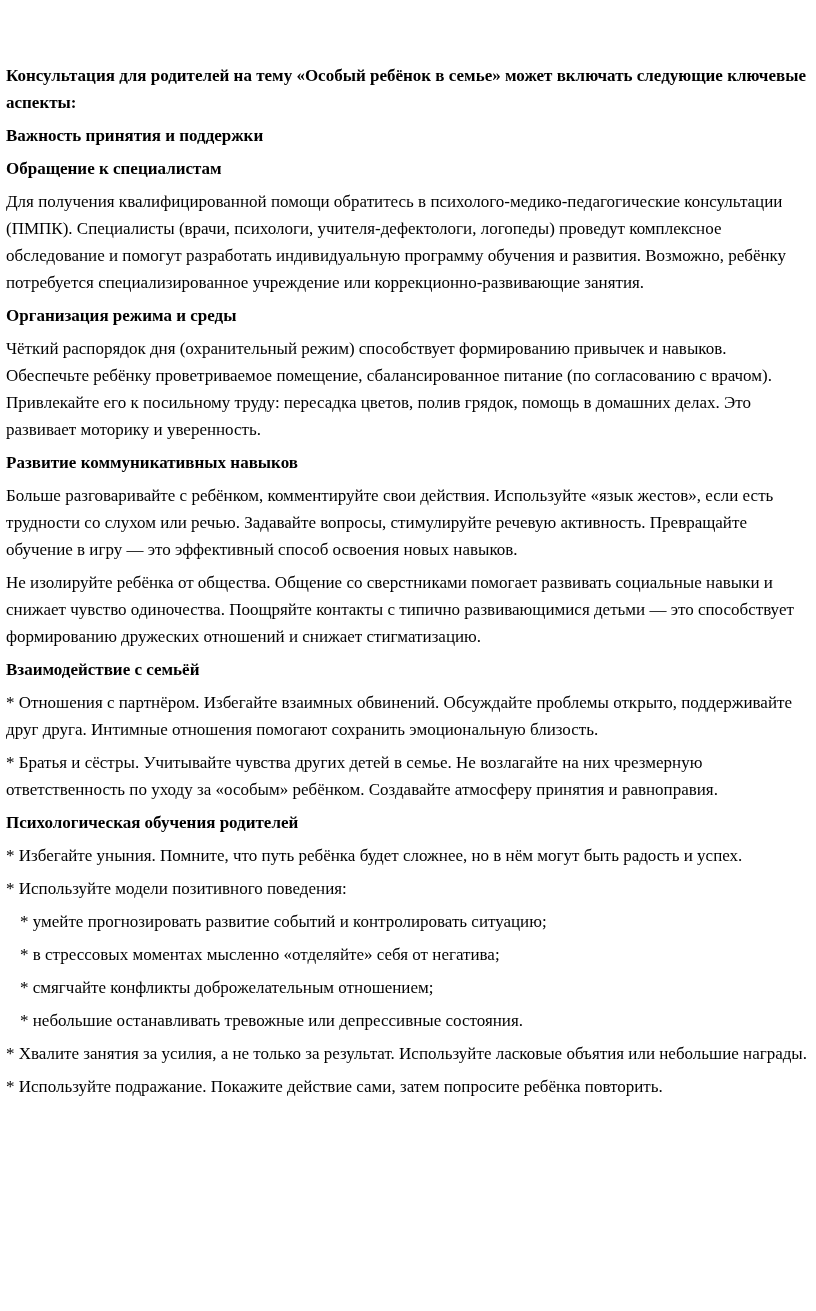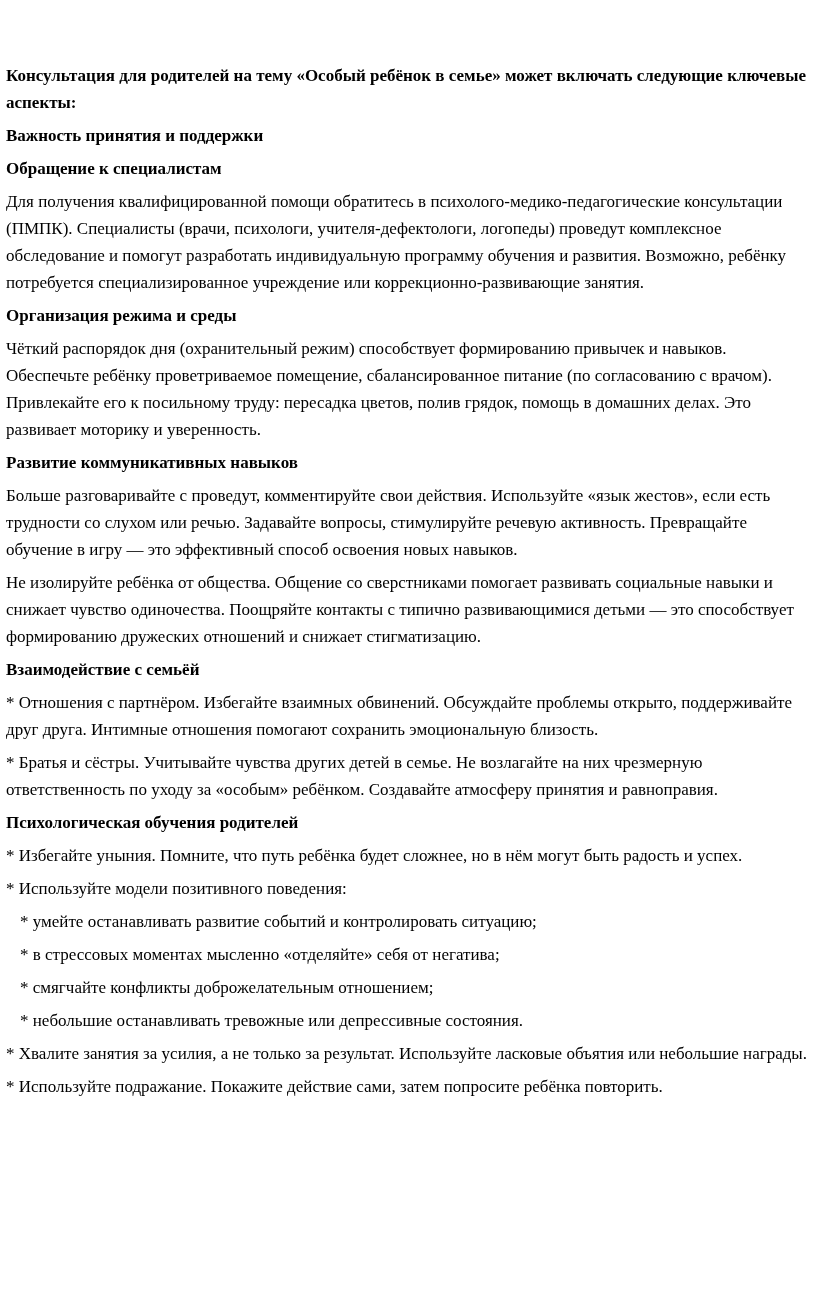--- a/index.html
+++ b/index.html
@@ -44,31 +44,31 @@
 
   <p class="section-heading">Важность принятия и поддержки</p>
 
   <p class="section-heading">Обращение к специалистам</p>
   <p class="body-paragraph">Для получения квалифицированной помощи обратитесь в психолого-медико-педагогические консультации (ПМПК). Специалисты (врачи, психологи, учителя-дефектологи, логопеды) проведут комплексное обследование и помогут разработать индивидуальную программу обучения и развития. Возможно, ребёнку потребуется специализированное учреждение или коррекционно-развивающие занятия.</p>
 
   <p class="section-heading">Организация режима и среды</p>
   <p class="body-paragraph">Чёткий распорядок дня (охранительный режим) способствует формированию привычек и навыков. Обеспечьте ребёнку проветриваемое помещение, сбалансированное питание (по согласованию с врачом). Привлекайте его к посильному труду: пересадка цветов, полив грядок, помощь в домашних делах. Это развивает моторику и уверенность.</p>
 
   <p class="section-heading">Развитие коммуникативных навыков</p>
-  <p class="body-paragraph">Больше разговаривайте с проведут, комментируйте свои действия. Используйте «язык жестов», если есть трудности со слухом или речью. Задавайте вопросы, стимулируйте речевую активность. Превращайте обучение в игру — это эффективный способ освоения новых навыков.</p>
+  <p class="body-paragraph">Больше разговаривайте с ребёнком, комментируйте свои действия. Используйте «язык жестов», если есть трудности со слухом или речью. Задавайте вопросы, стимулируйте речевую активность. Превращайте обучение в игру — это эффективный способ освоения новых навыков.</p>
 
   <p class="body-paragraph">Не изолируйте ребёнка от общества. Общение со сверстниками помогает развивать социальные навыки и снижает чувство одиночества. Поощряйте контакты с типично развивающимися детьми — это способствует формированию дружеских отношений и снижает стигматизацию.</p>
 
   <p class="section-heading">Взаимодействие с семьёй</p>
   <p class="bullet-item">* Отношения с партнёром. Избегайте взаимных обвинений. Обсуждайте проблемы открыто, поддерживайте друг друга. Интимные отношения помогают сохранить эмоциональную близость.</p>
   <p class="bullet-item">* Братья и сёстры. Учитывайте чувства других детей в семье. Не возлагайте на них чрезмерную ответственность по уходу за «особым» ребёнком. Создавайте атмосферу принятия и равноправия.</p>
 
   <p class="section-heading">Психологическая обучения родителей</p>
   <p class="bullet-item">* Избегайте уныния. Помните, что путь ребёнка будет сложнее, но в нём могут быть радость и успех.</p>
   <p class="bullet-item">* Используйте модели позитивного поведения:</p>
-  <p class="sub-bullet-item">* умейте останавливать развитие событий и контролировать ситуацию;</p>
+  <p class="sub-bullet-item">* умейте прогнозировать развитие событий и контролировать ситуацию;</p>
   <p class="sub-bullet-item">* в стрессовых моментах мысленно «отделяйте» себя от негатива;</p>
   <p class="sub-bullet-item">* смягчайте конфликты доброжелательным отношением;</p>
   <p class="sub-bullet-item">* небольшие останавливать тревожные или депрессивные состояния.</p>
 
   <p class="bullet-item">* Хвалите занятия за усилия, а не только за результат. Используйте ласковые объятия или небольшие награды.</p>
   <p class="bullet-item">* Используйте подражание. Покажите действие сами, затем попросите ребёнка повторить.</p>
 </div>
 
 </body></html>

